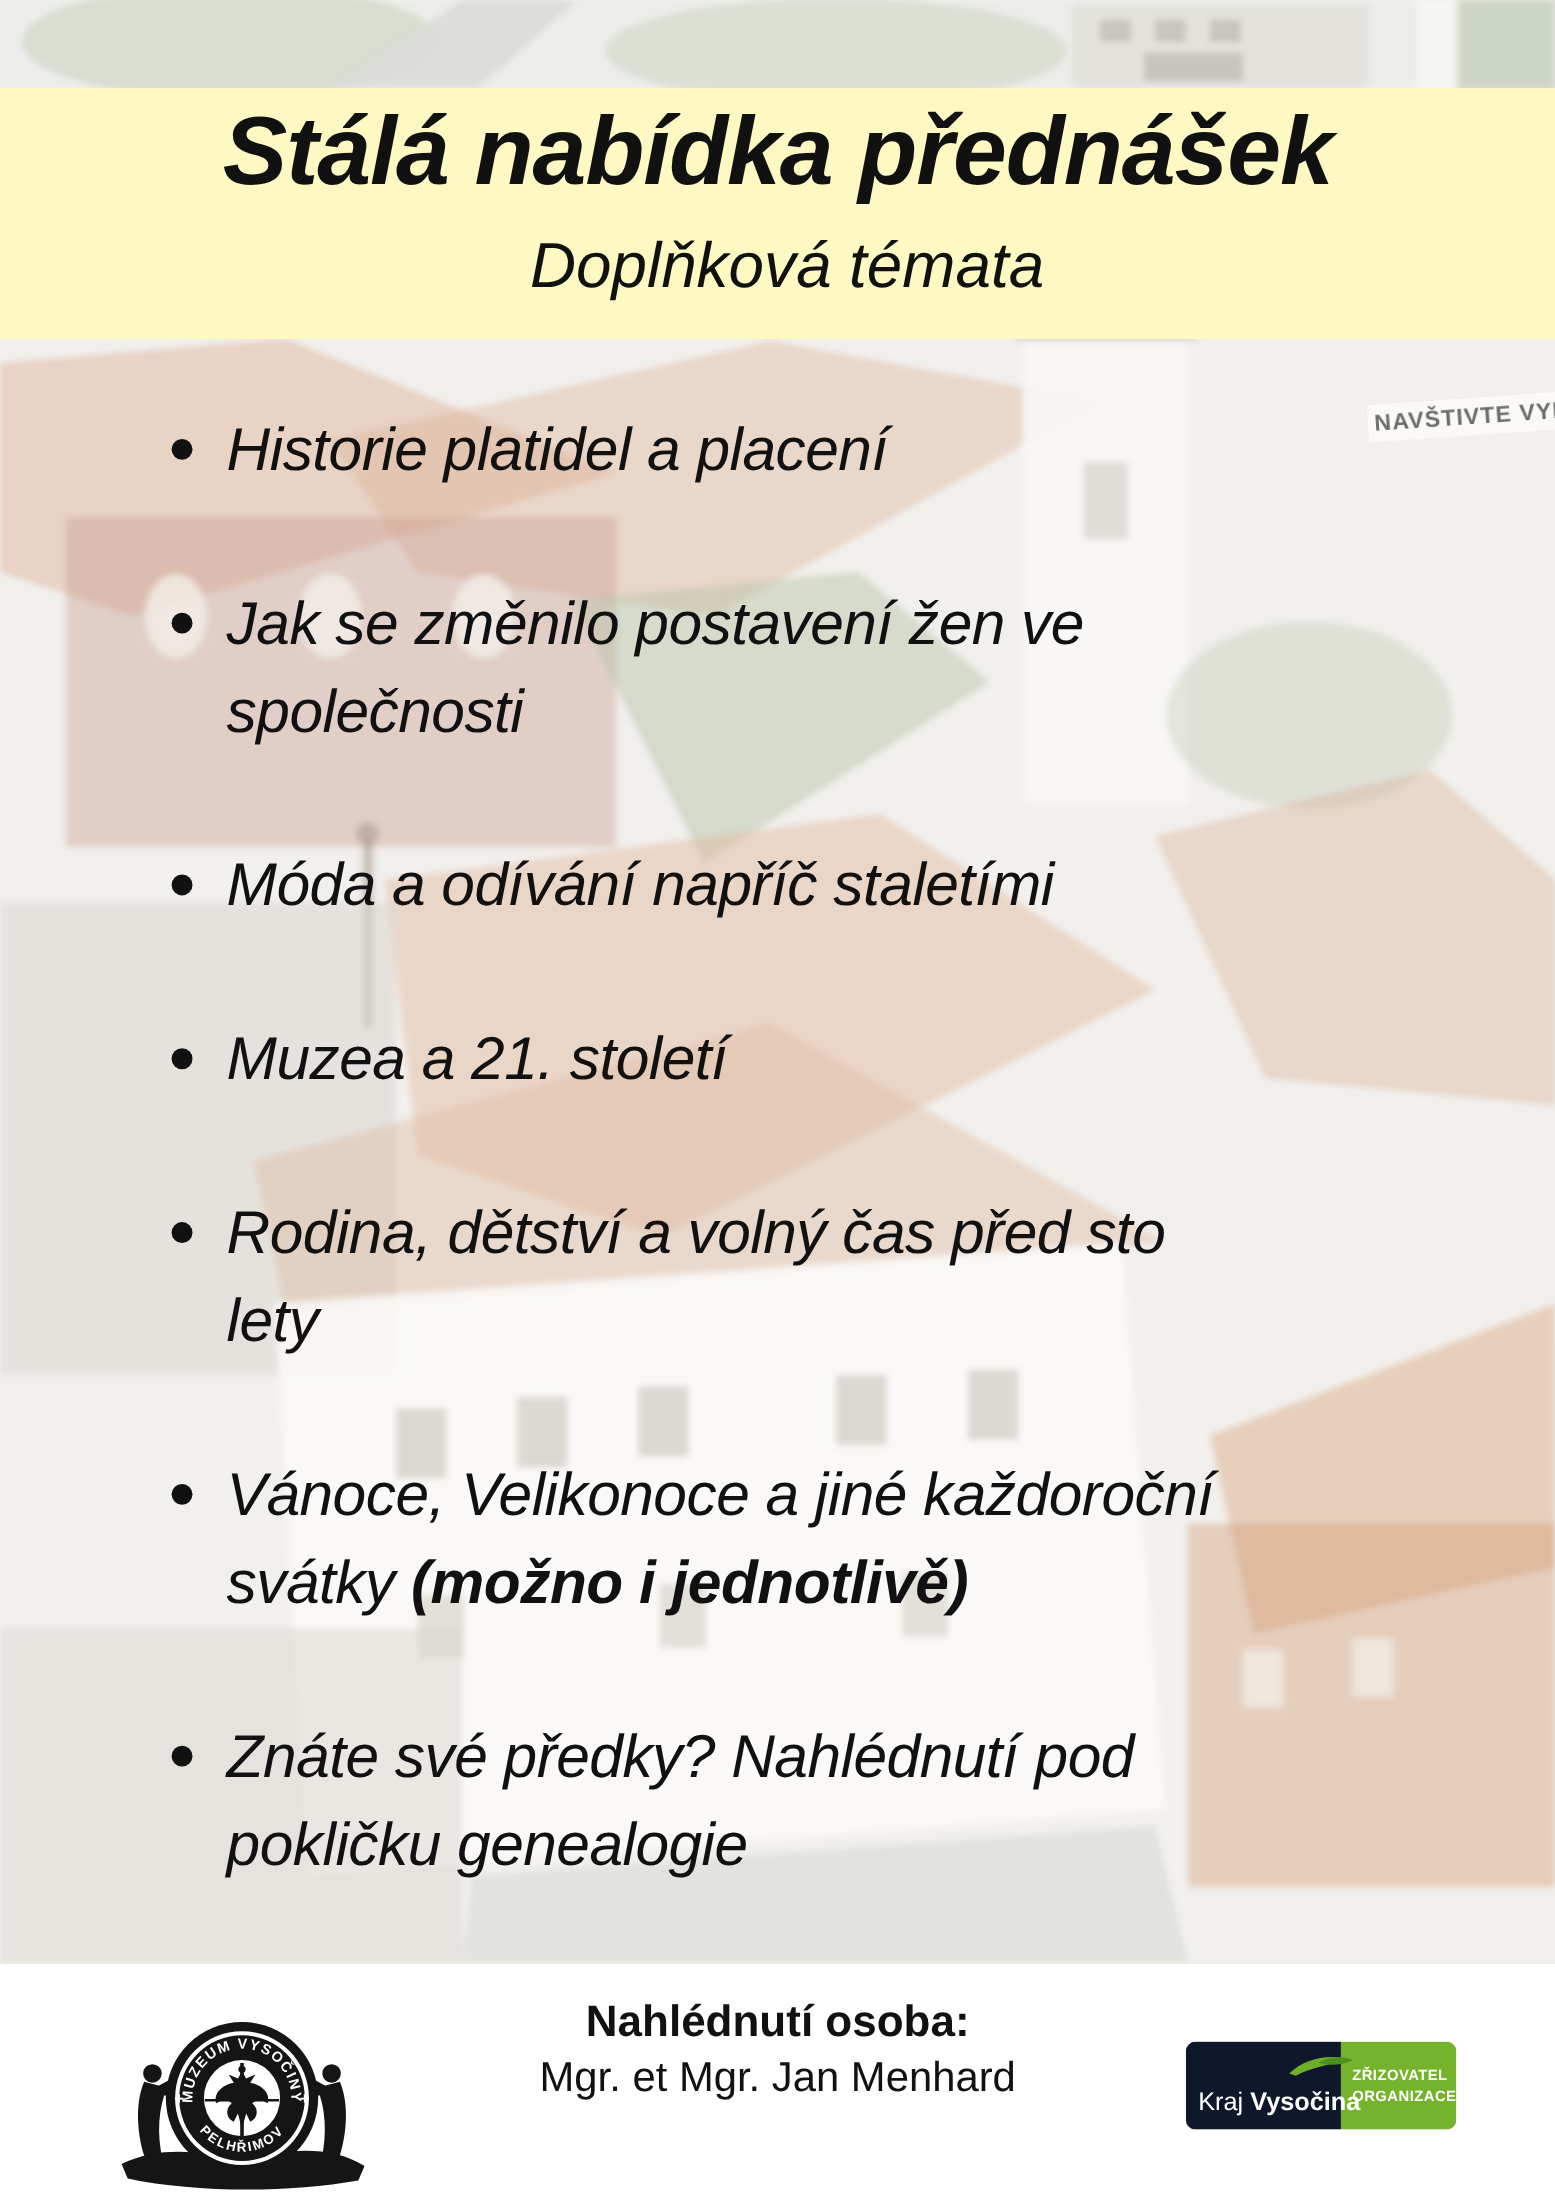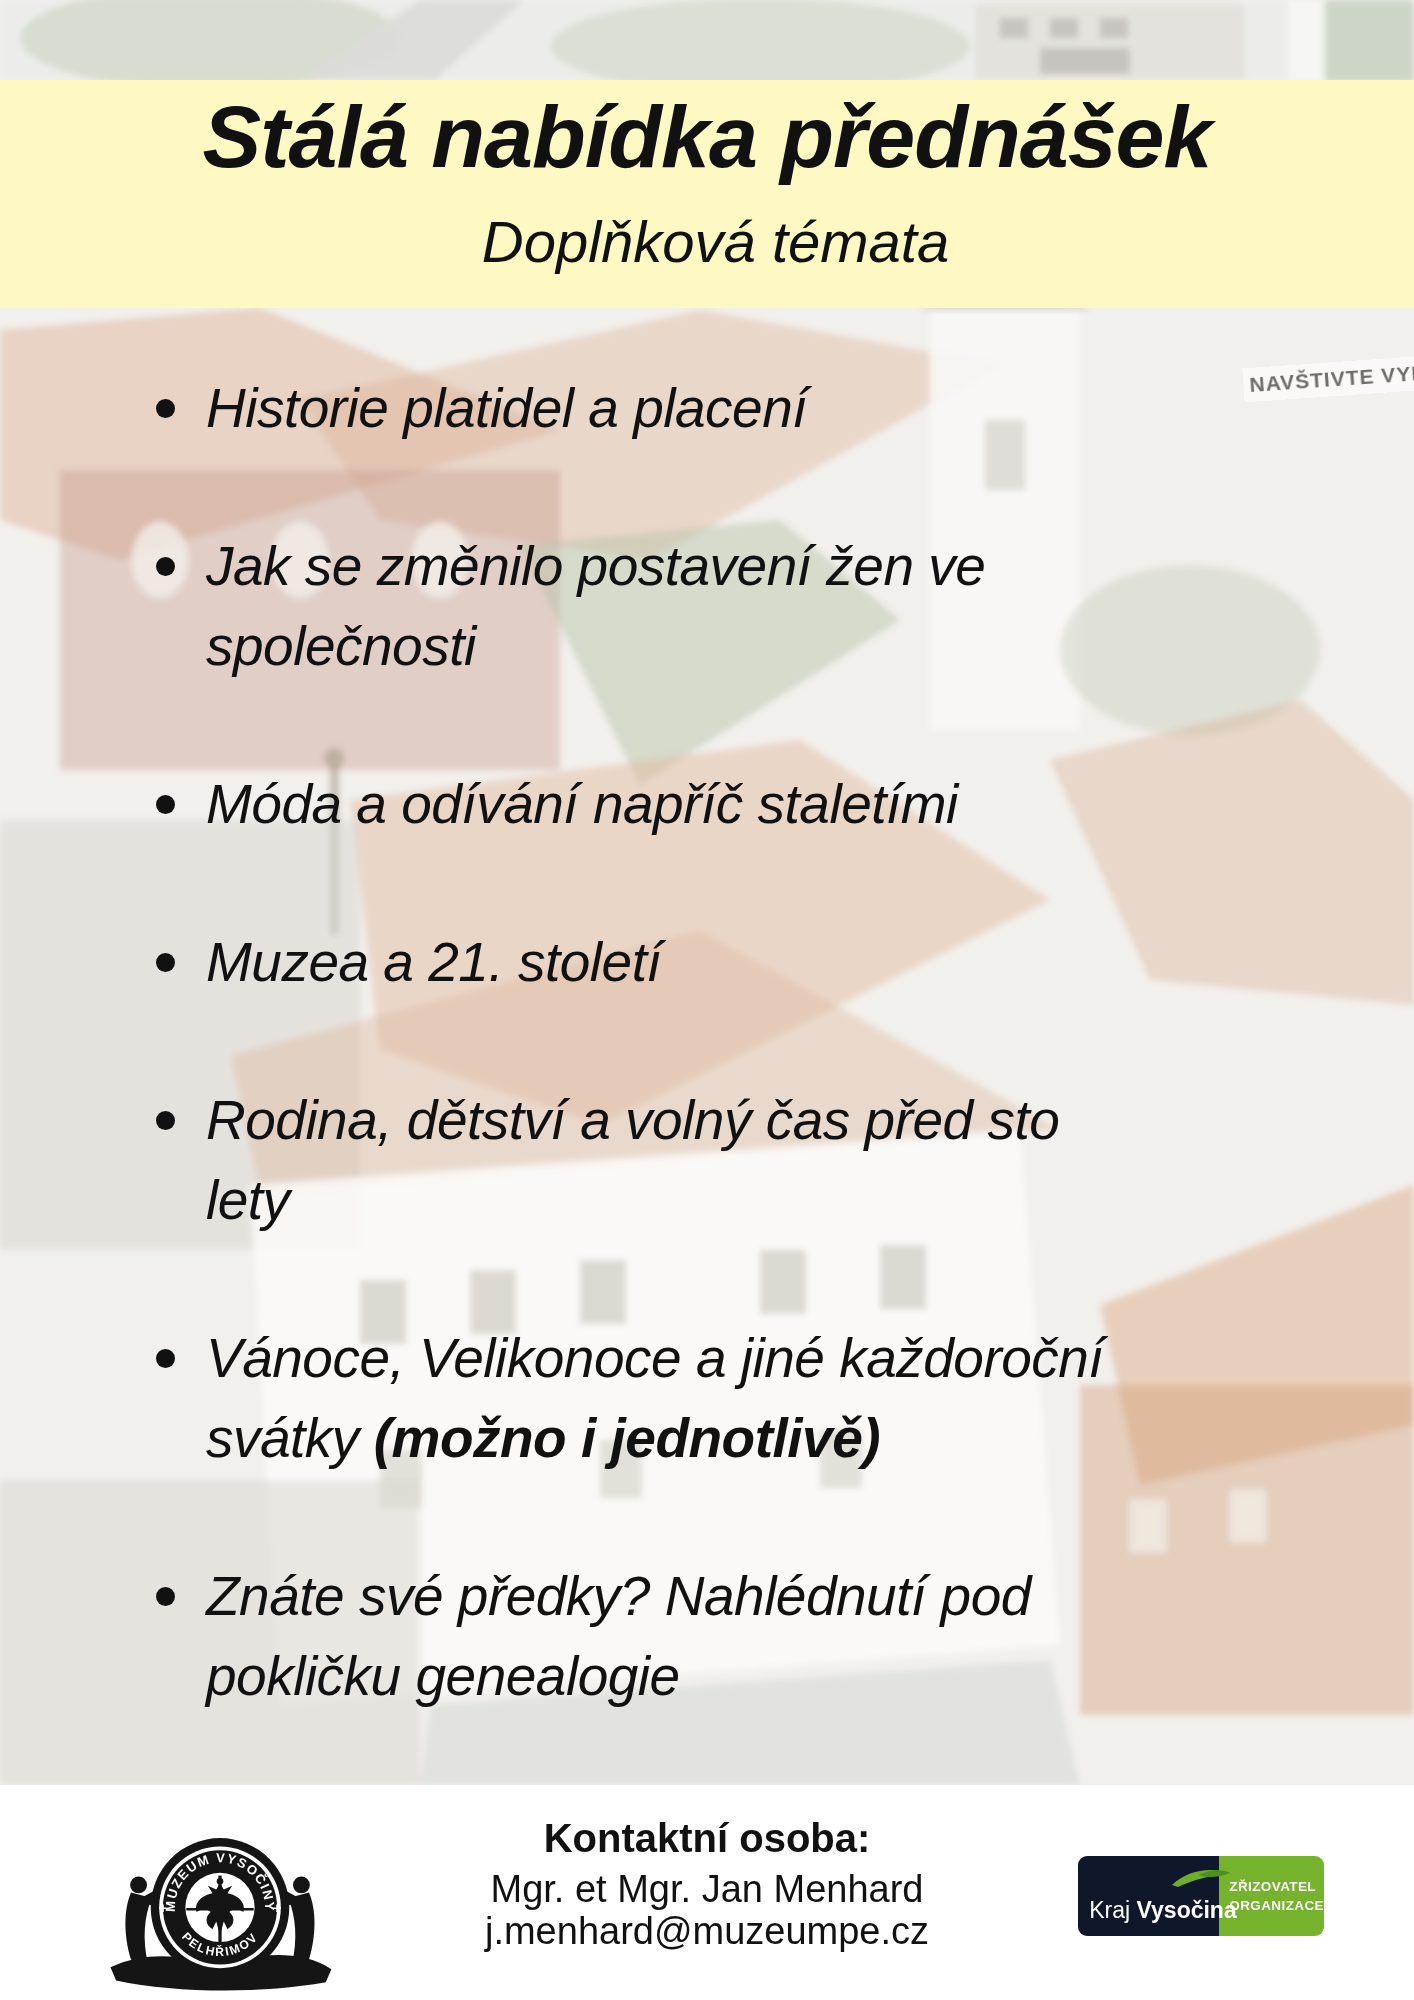--- a/index.html
+++ b/index.html
@@ -226,23 +226,22 @@
         <line x1="-36" y1="0" x2="36" y2="0" stroke="#151515" stroke-width="2.5"></line>
         <path fill="#151515" d="M0,-28 L4,-21 L13,-25 L8,-17
           C19,-15 28,-7 25,3 C19,-1 14,-1 10,3 C17,9 15,18 8,21 L4,13 L0,28
           L-4,13 L-8,21 C-15,18 -17,9 -10,3 C-14,-1 -19,-1 -25,3 C-28,-7 -19,-15 -8,-17
           L-13,-25 L-4,-21 Z"></path>
         <circle cx="0" cy="-30" r="3.5" fill="#151515"></circle>
       </g>
     </svg>
   </div>
 
-  <div class="contact-heading">Kontaktní osoba:</div>
+  <div class="contact-heading">Nahlédnutí osoba:</div>
   <div class="contact-name">Mgr. et Mgr. Jan Menhard</div>
-  <div class="contact-email">j.menhard@muzeumpe.cz</div>
 
   <div class="kraj">
     <div class="kraj-blue" style="background: #0f172a;">
       <svg class="kraj-swoosh" viewBox="0 0 62 22" aria-hidden="true">
         <path d="M2 19 C18 4 40 1 60 7 C42 9 22 14 8 21 Z" fill="#6fae28"></path>
         <path d="M28 9 C40 3 52 3 60 7 C48 12 37 12 28 9 Z" fill="#4e8f22"></path>
       </svg>
       <div class="kraj-name">
         <span class="kraj-light">Kraj</span><span> </span><span class="kraj-bold">Vysočina</span>
       </div>

